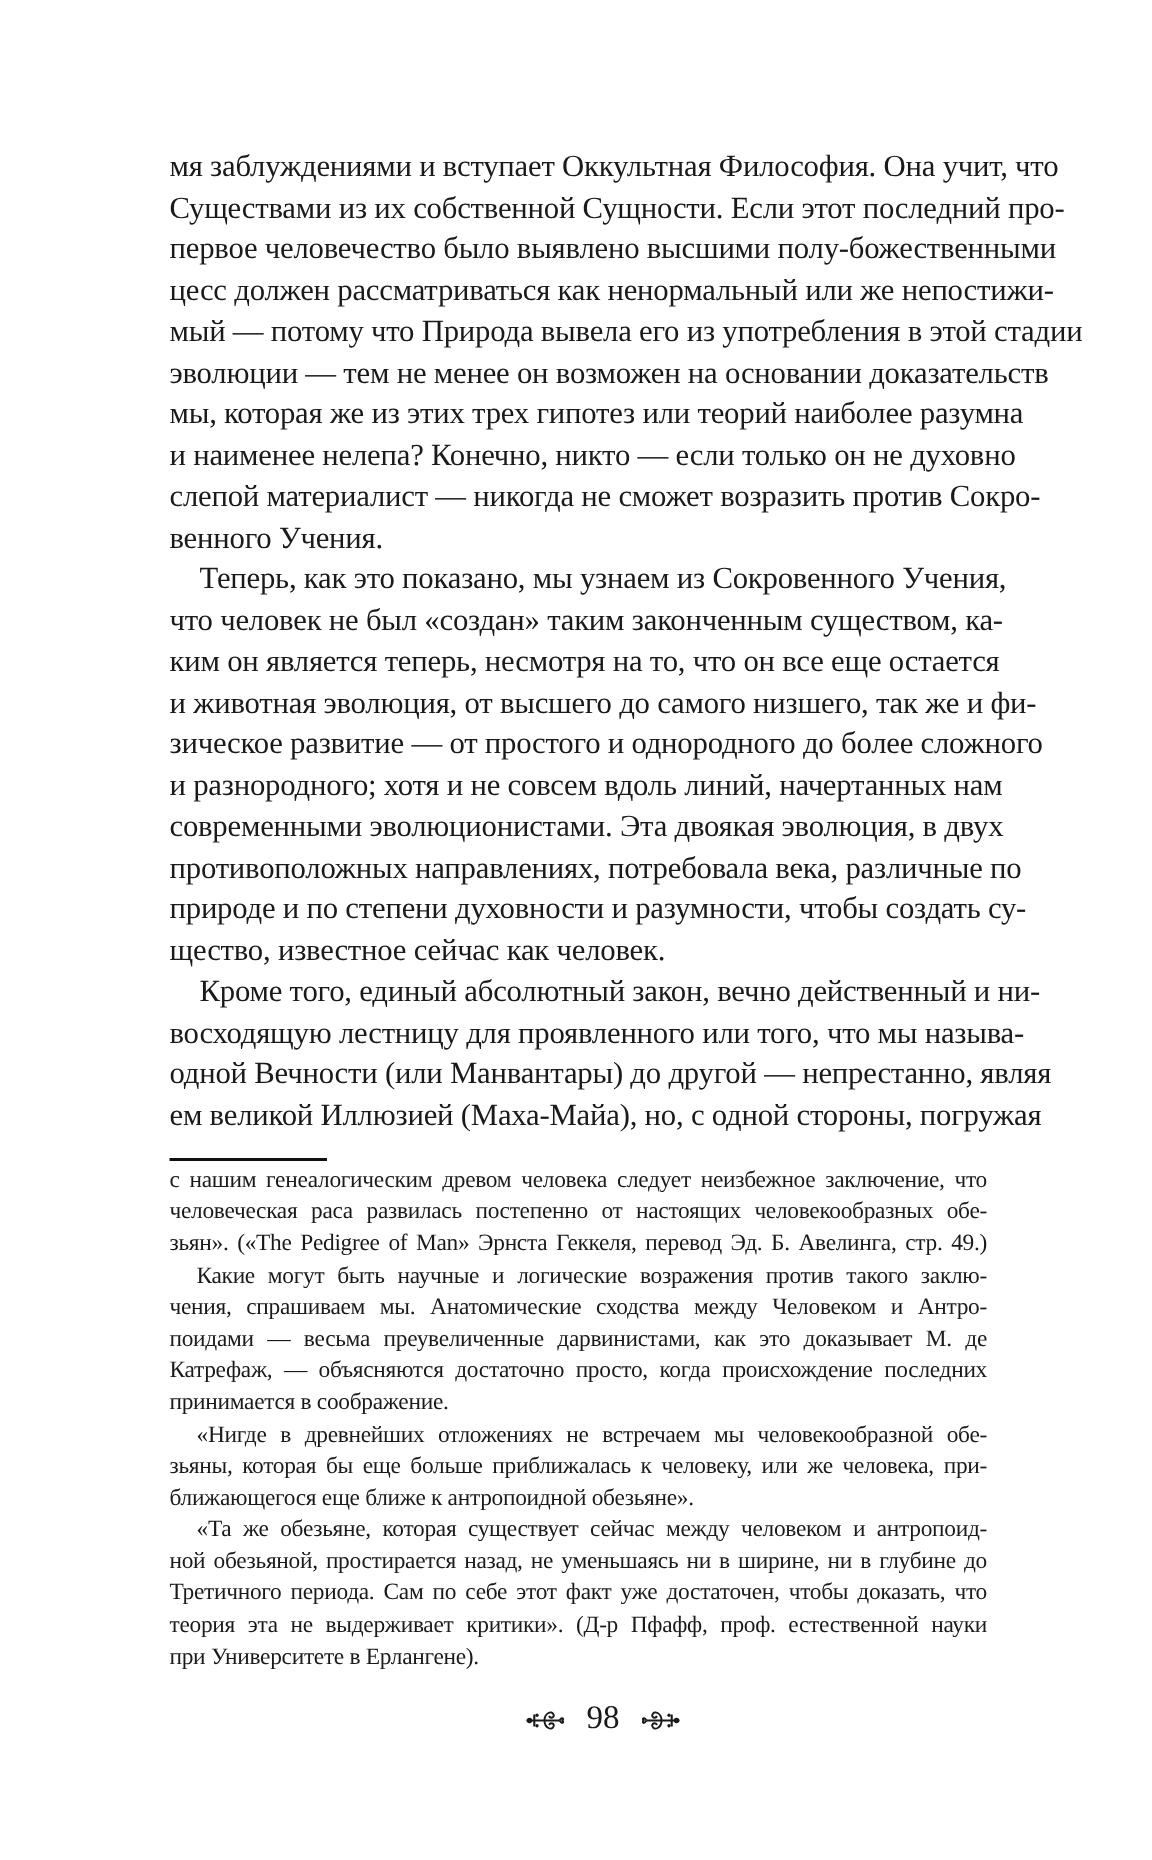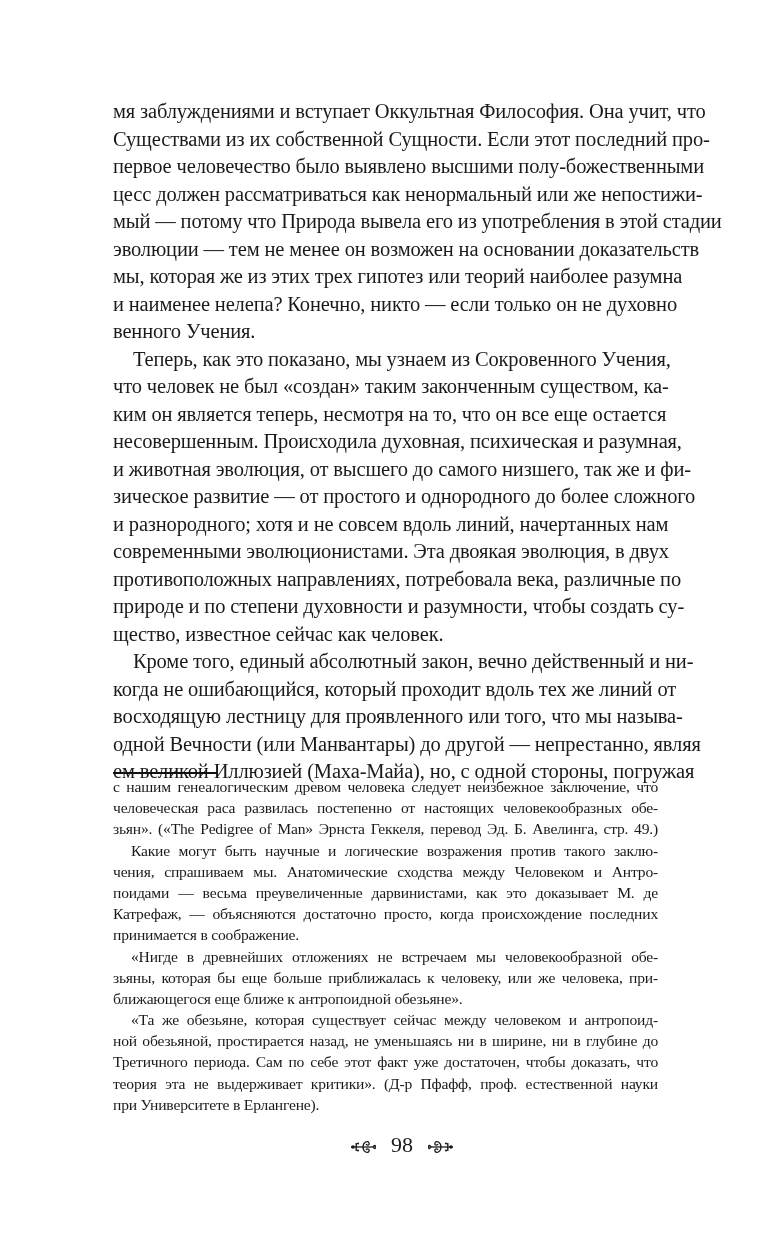--- a/index.html
+++ b/index.html
@@ -94,34 +94,33 @@
 
 <div class="page main-text" id="main-text">
     <span class="line">мя заблуждениями и вступает Оккультная Философия. Она учит, что</span>
     <span class="line">Существами из их собственной Сущности. Если этот последний про-</span>
     <span class="line">первое человечество было выявлено высшими полу-божественными</span>
     <span class="line">цесс должен рассматриваться как ненормальный или же непостижи-</span>
     <span class="line">мый — потому что Природа вывела его из употребления в этой стадии</span>
     <span class="line">эволюции — тем не менее он возможен на основании доказательств</span>
     <span class="line">мы, которая же из этих трех гипотез или теорий наиболее разумна</span>
     <span class="line">и наименее нелепа? Конечно, никто — если только он не духовно</span>
+    <span class="line">слепой материалист — никогда не сможет возразить против Сокро-</span>
     <span class="line last">венного Учения.</span>
     <span class="line indent">Теперь, как это показано, мы узнаем из Сокровенного Учения,</span>
     <span class="line">что человек не был «создан» таким законченным существом, ка-</span>
     <span class="line">ким он является теперь, несмотря на то, что он все еще остается</span>
-    <span class="line">несовершенным. Происходила духовная, психическая и разумная,</span>
     <span class="line">и животная эволюция, от высшего до самого низшего, так же и фи-</span>
     <span class="line">зическое развитие — от простого и однородного до более сложного</span>
     <span class="line">и разнородного; хотя и не совсем вдоль линий, начертанных нам</span>
     <span class="line">современными эволюционистами. Эта двоякая эволюция, в двух</span>
     <span class="line">противоположных направлениях, потребовала века, различные по</span>
     <span class="line">природе и по степени духовности и разумности, чтобы создать су-</span>
     <span class="line last">щество, известное сейчас как человек.</span>
     <span class="line indent">Кроме того, единый абсолютный закон, вечно действенный и ни-</span>
-    <span class="line">когда не ошибающийся, который проходит вдоль тех же линий от</span>
     <span class="line">восходящую лестницу для проявленного или того, что мы называ-</span>
     <span class="line">одной Вечности (или Манвантары) до другой — непрестанно, являя</span>
     <span class="line">ем великой Иллюзией (Маха-Майа), но, с одной стороны, погружая</span>
   </div>
 
 <div class="rule"></div>
 
 <div class="footnotes" id="footnotes">
     <span class="line">с нашим генеалогическим древом человека следует неизбежное заключение, что</span>
     <span class="line">человеческая раса развилась постепенно от настоящих человекообразных обе-</span>

